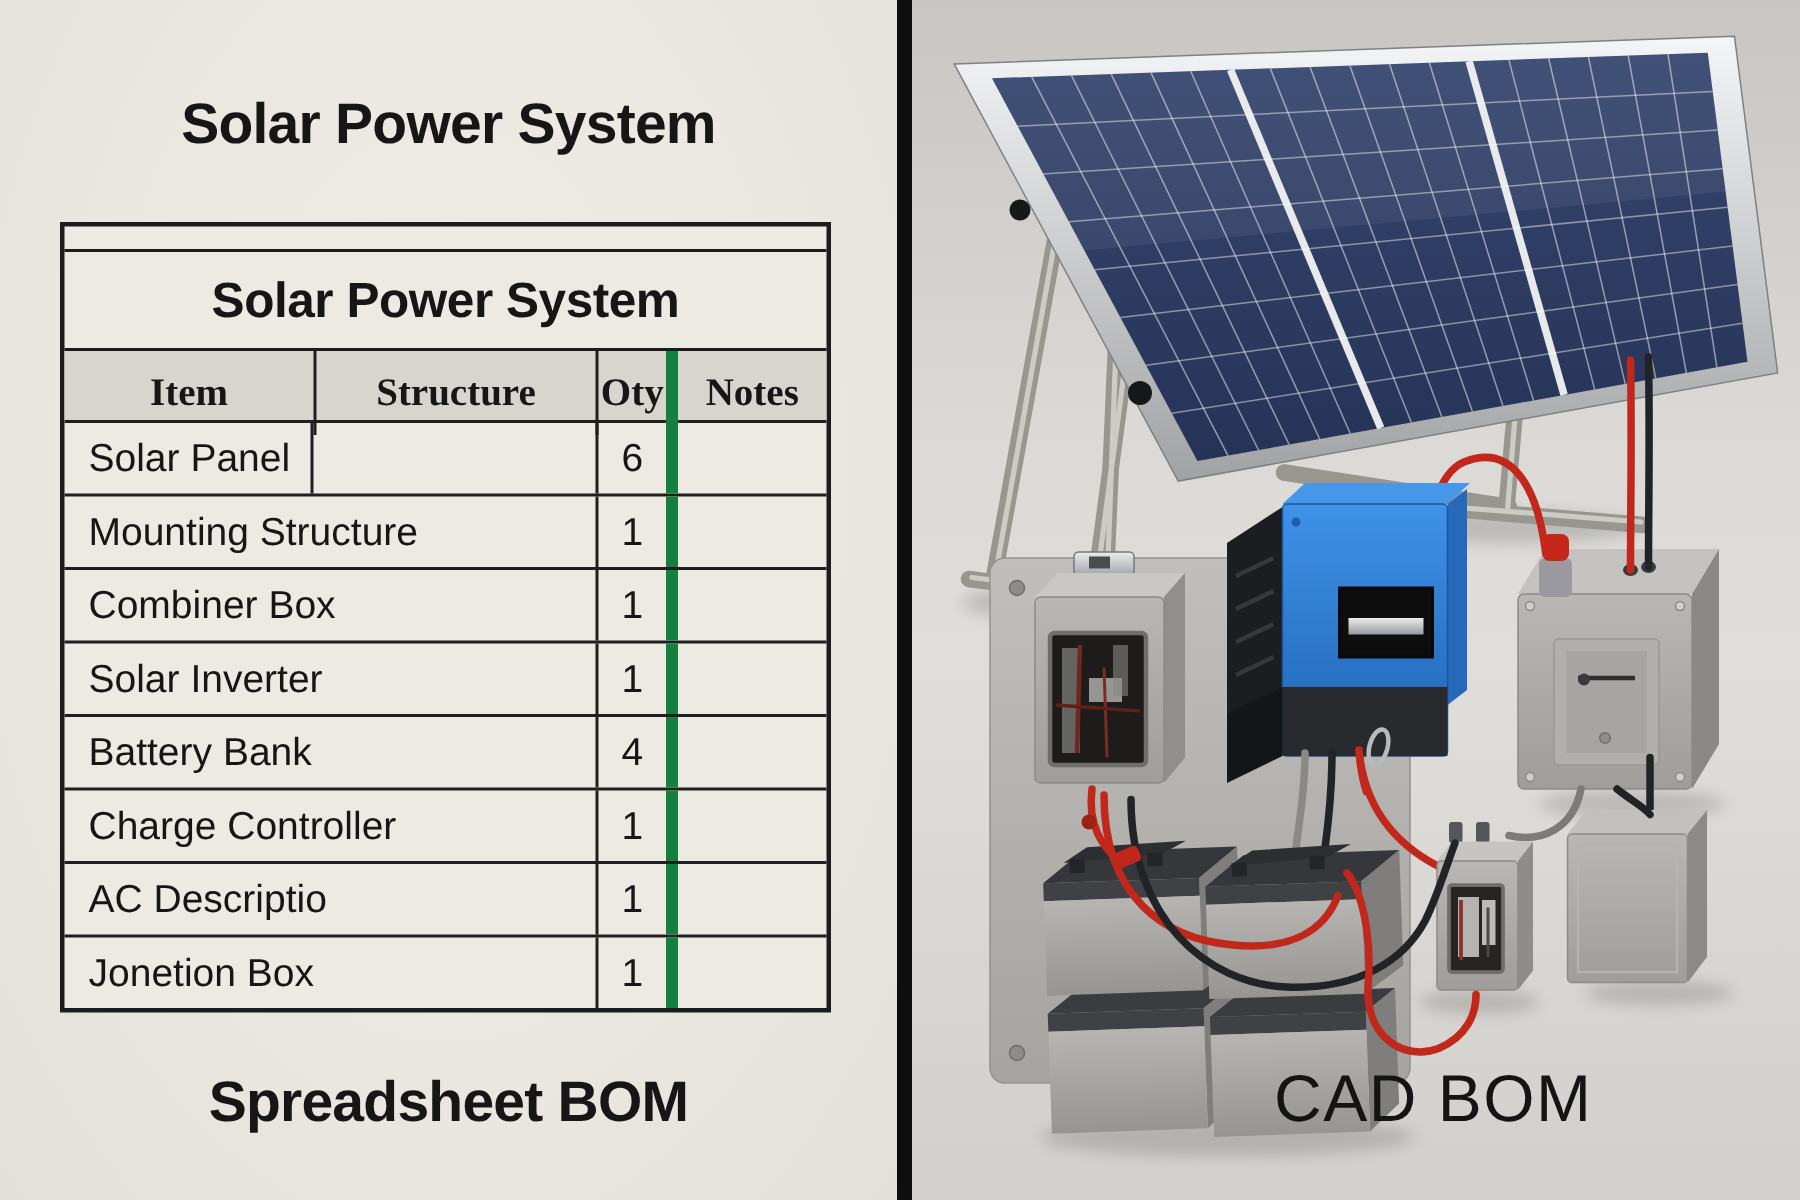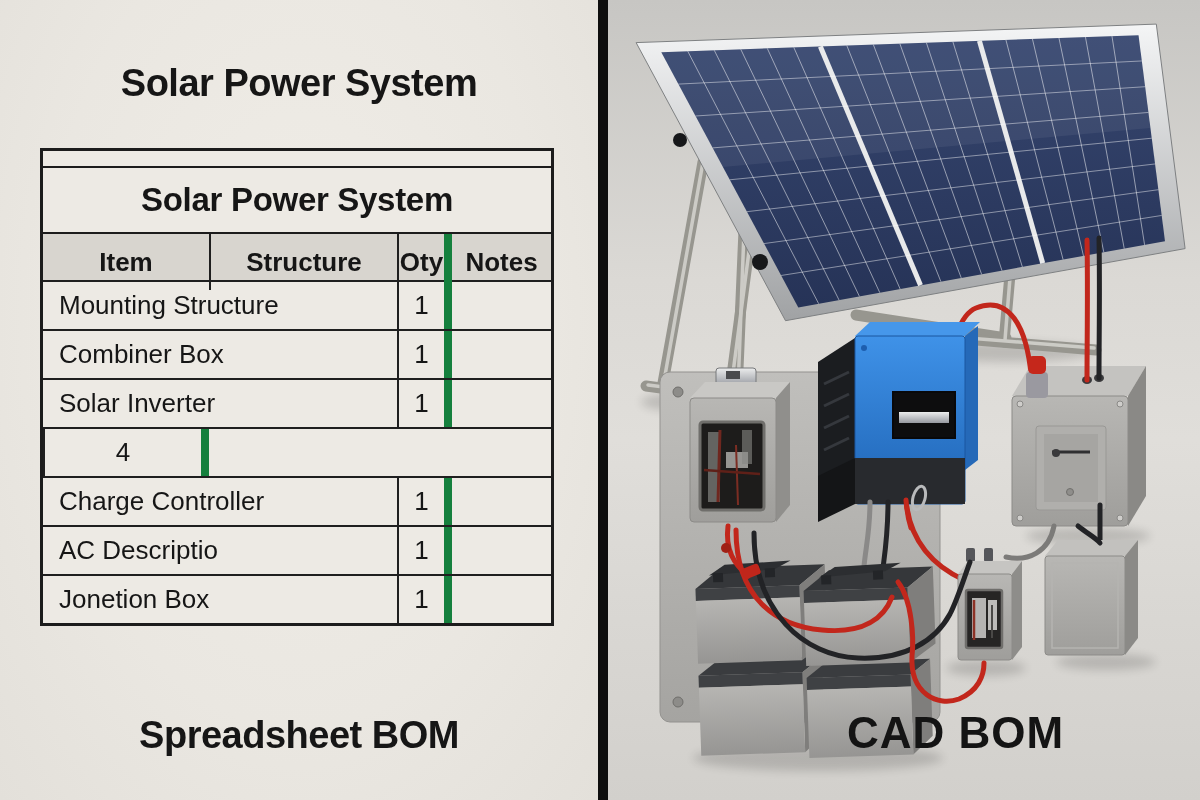--- a/index.html
+++ b/index.html
@@ -14,73 +14,80 @@
   .bom-table{position:absolute;left:40px;top:148px;width:514px;
       border:3px solid #1c1c1c;background:#edeae4;box-sizing:border-box;}
   .t-strip{height:15px;border-bottom:2px solid #1c1c1c;}
   .t-title{height:64px;line-height:64px;text-align:center;font-size:33px;font-weight:700;
       border-bottom:2px solid #1c1c1c;letter-spacing:-.3px;}
   .t-row{display:grid;grid-template-columns:166px 188px 55px 1fr;border-bottom:2px solid #1f1f1f;}
   .t-row:last-child{border-bottom:none;}
   .t-head{height:46px;background:#d8d5cf;}
   .t-head .cell{font-weight:700;font-size:26px;display:flex;align-items:center;justify-content:center;}
   .cell{display:flex;align-items:center;font-size:26px;box-sizing:border-box;height:47px;}
-  .t-head .cell{height:56px;}
+  .t-head .cell{height:56px;font-family:Liberation Serif, serif;}
   .c-item{padding-left:16px;font-weight:500;}
   .c-itemdesc{grid-column:1 / 3;padding-left:16px;font-weight:500;text-align:center;}
   .c-desc{border-left:2px solid #1f1f1f;}
   .c-qty{border-left:2px solid #1f1f1f;border-right:8px solid #15803d;justify-content:center;font-weight:400;}
   .c-notes{}
   .row0 .c-item{border-right:2px solid #1f1f1f;}
   .row0 .c-desc{border-left:none;}
   .left-caption{position:absolute;top:714px;left:0;width:100%;text-align:center;
       font-size:38px;font-weight:700;letter-spacing:-.5px;}
   
   .split-divider{position:absolute;left:598px;top:0;width:10px;height:800px;background:#0e0e0e;}
   
   .right-pane{position:absolute;left:608px;top:0;width:592px;height:800px;}
   .right-pane svg{display:block;}
   .cad-caption{position:absolute;top:708px;left:105px;width:485px;text-align:center;
-      font-size:44px;font-weight:700;letter-spacing:1px;color:#141414;}
+      font-size:44px;font-weight:400;letter-spacing:1px;color:#141414;}
 </style>
 </head>
 <body>
 
 <div class="app">
 
   <div class="left-pane">
     <div class="page-title">Solar Power System</div>
 
     <div class="bom-table">
       <div class="t-strip"></div>
       <div class="t-title">Solar Power System</div>
 
       <div class="t-row t-head">
         <div class="cell">Item</div>
         <div class="cell c-desc">Structure</div>
         <div class="cell c-qty">Oty</div>
         <div class="cell c-notes">Notes</div>
       </div>
 
+      <div class="t-row row0">
+        <div class="cell c-item">Solar Panel</div>
+        <div class="cell c-desc"></div>
+        <div class="cell c-qty">6</div>
+        <div class="cell c-notes"></div>
+      </div>
       <div class="t-row">
         <div class="cell c-itemdesc">Mounting Structure</div>
         <div class="cell c-qty">1</div>
         <div class="cell c-notes"></div>
       </div>
       <div class="t-row">
         <div class="cell c-itemdesc">Combiner Box</div>
         <div class="cell c-qty">1</div>
         <div class="cell c-notes"></div>
       </div>
       <div class="t-row">
         <div class="cell c-itemdesc">Solar Inverter</div>
         <div class="cell c-qty">1</div>
         <div class="cell c-notes"></div>
       </div>
       <div class="t-row">
+        <div class="cell c-itemdesc">Battery Bank</div>
         <div class="cell c-qty">4</div>
         <div class="cell c-notes"></div>
       </div>
       <div class="t-row">
         <div class="cell c-itemdesc">Charge Controller</div>
         <div class="cell c-qty">1</div>
         <div class="cell c-notes"></div>
       </div>
       <div class="t-row">
         <div class="cell c-itemdesc">AC Descriptio</div>

